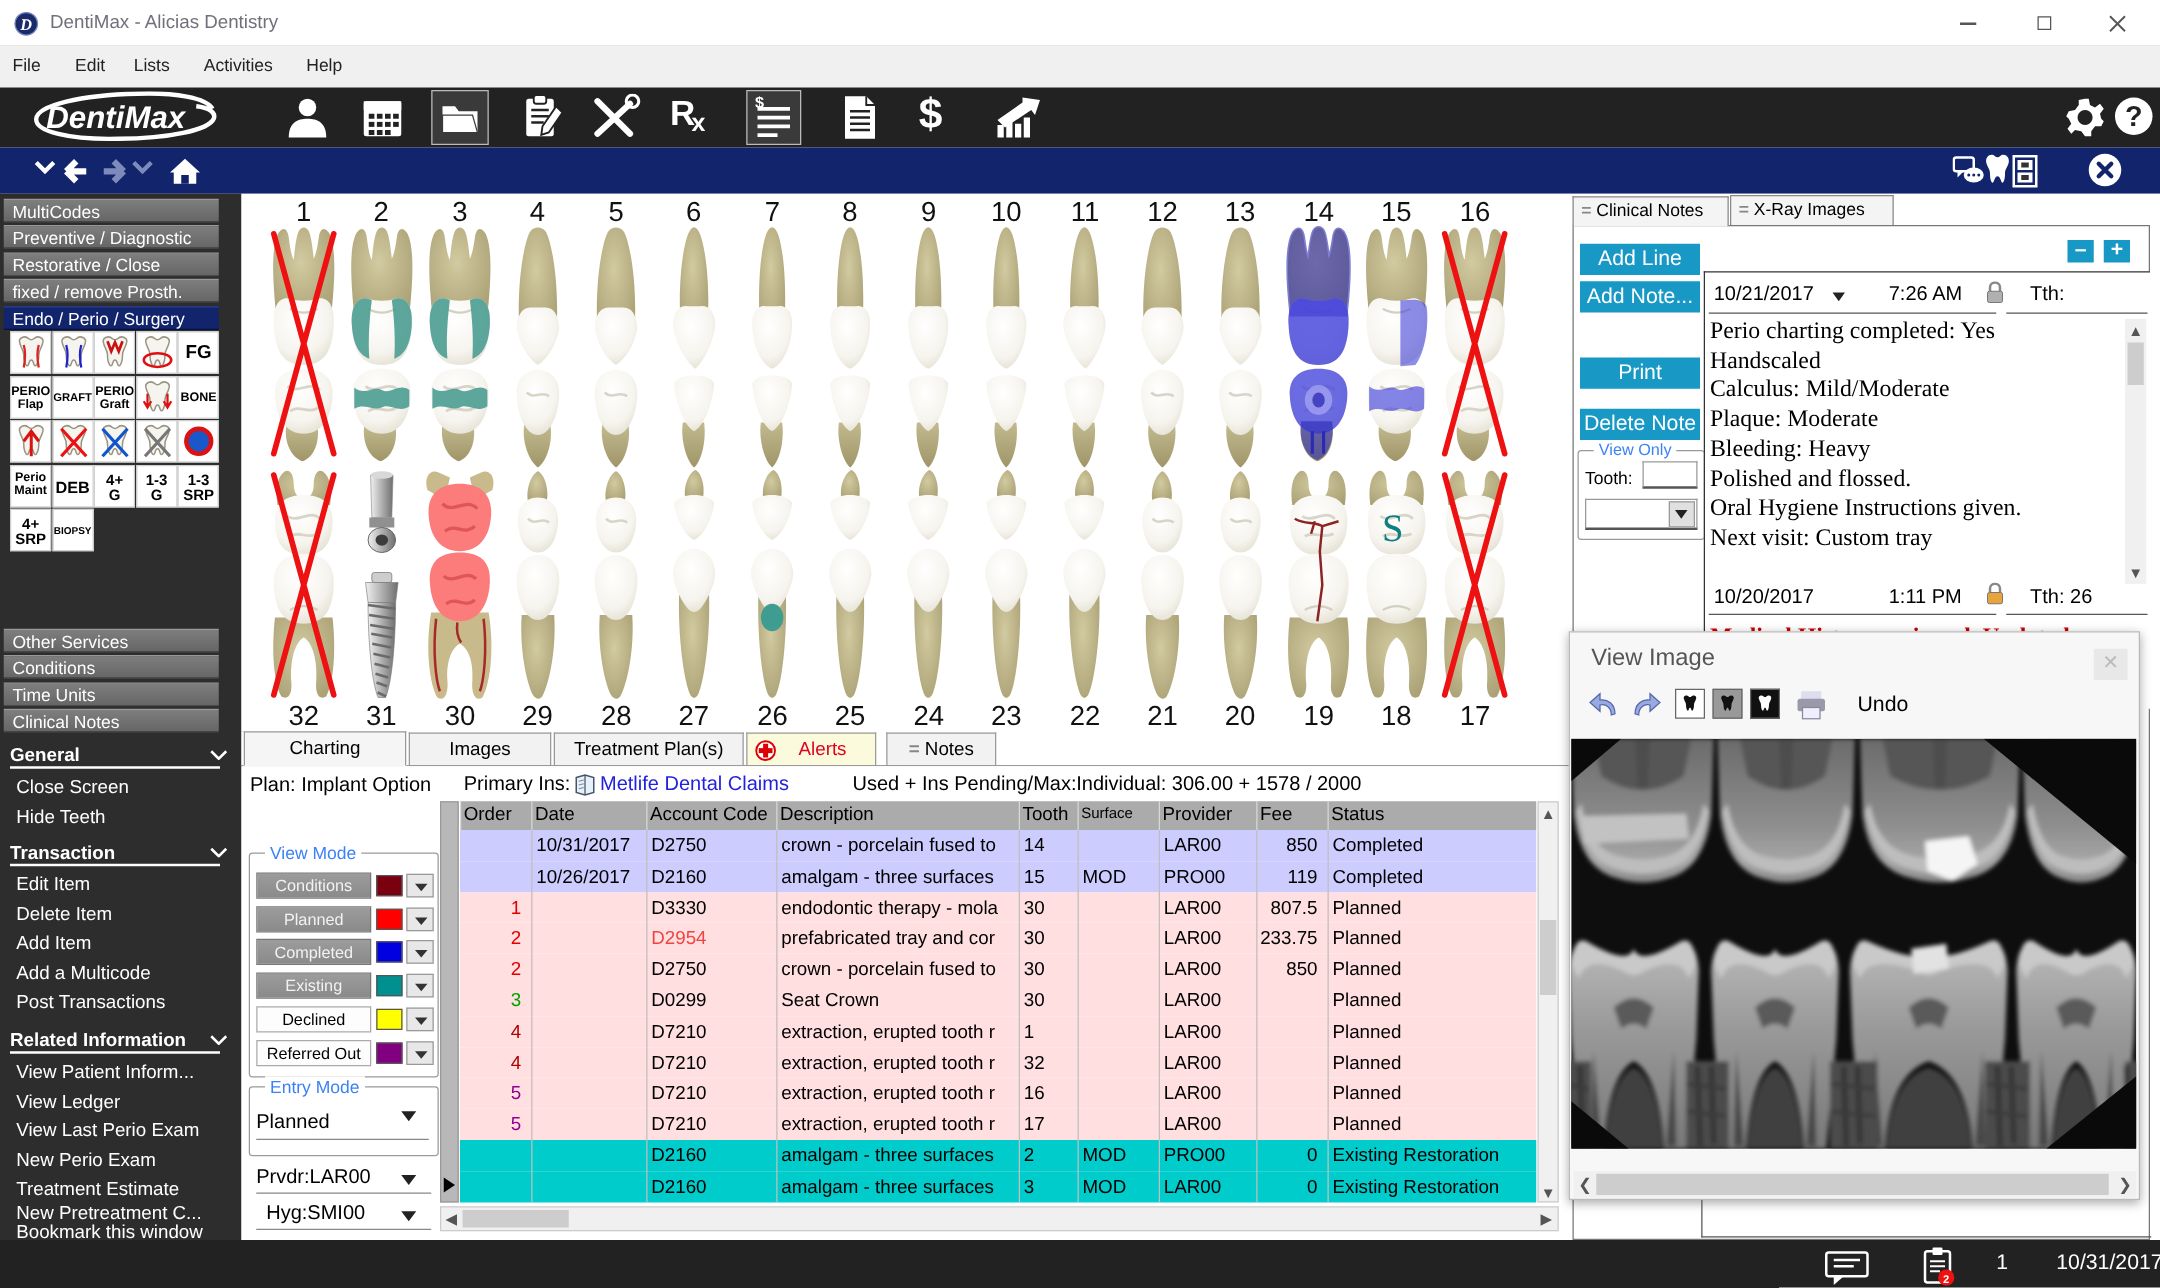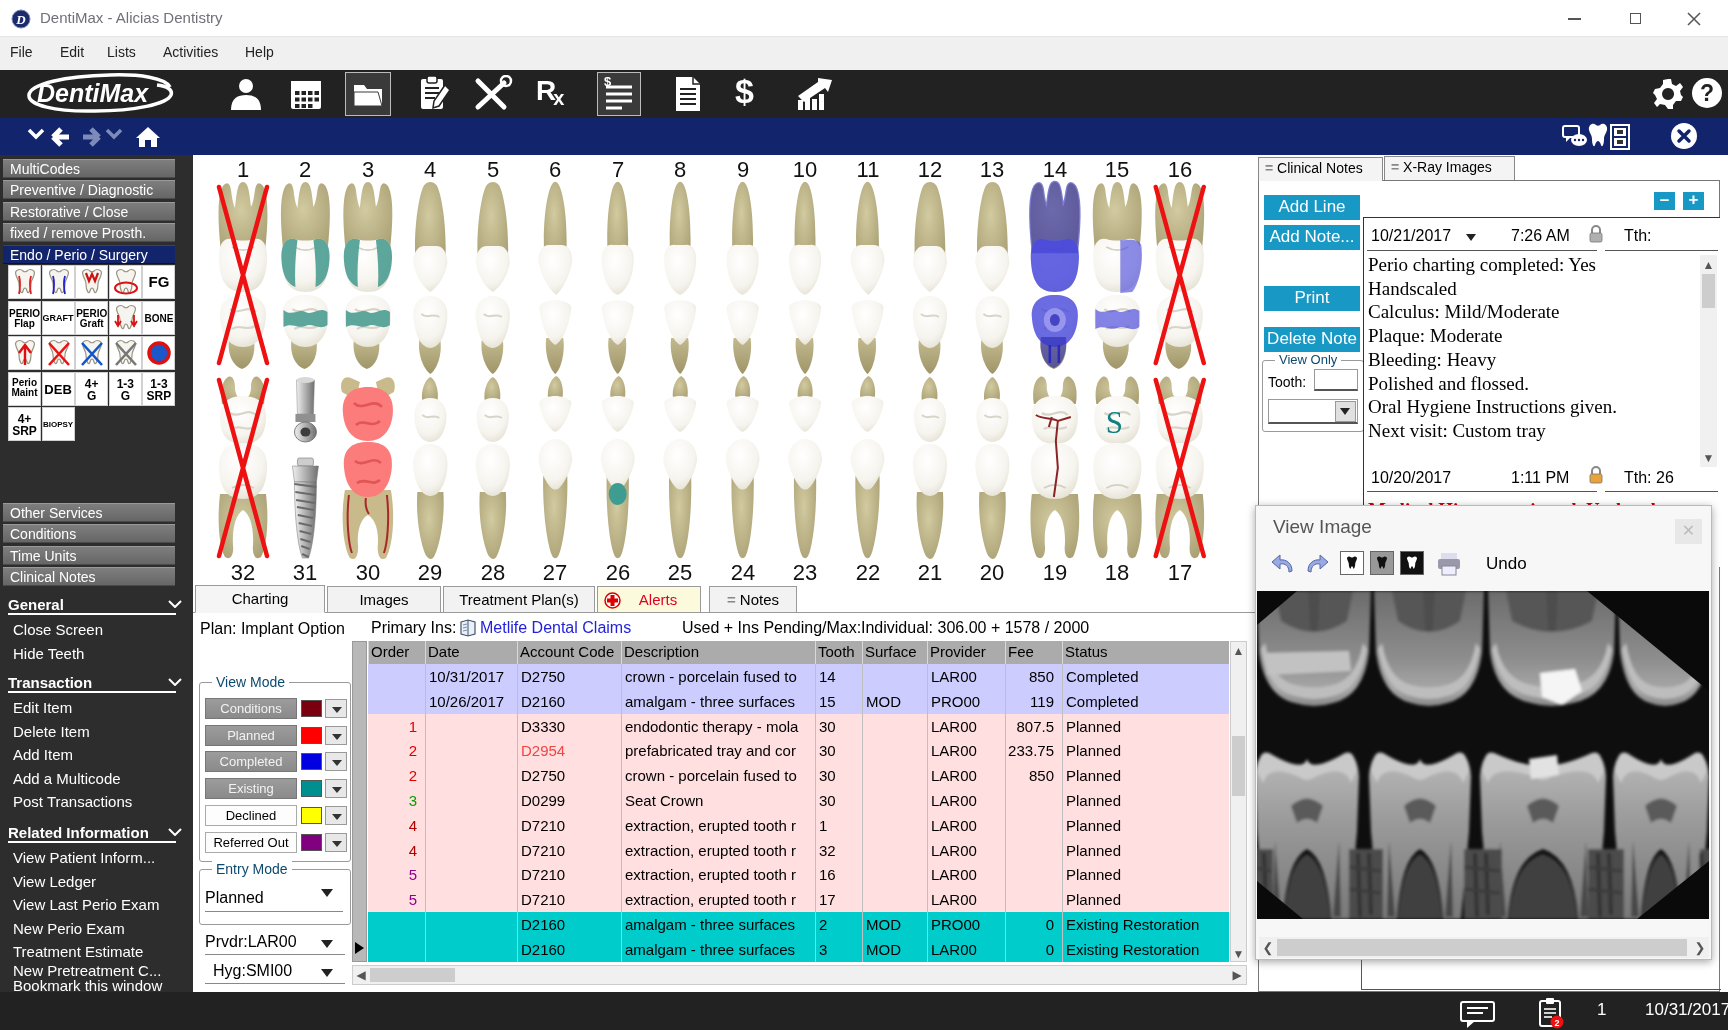--- a/index.html
+++ b/index.html
@@ -23,21 +23,21 @@
 .chev{position:absolute;width:14px;height:8px;}
 
 #chart{position:absolute;left:193px;top:155px;width:1065px;height:430px;background:#fff;}
 
 #tabsrow{position:absolute;left:193px;top:585px;width:1065px;height:28px;background:#fff;}
 .tab{position:absolute;top:1px;height:26px;background:#f2f2f2;border:1px solid #9a9a9a;border-bottom:none;font-size:15px;text-align:center;line-height:25px;color:#000;}
 #tabsrow .line{position:absolute;left:0;top:27px;width:1065px;height:1px;background:#9a9a9a;}
 
 #txn{position:absolute;left:193px;top:613px;width:1065px;height:379px;background:#fff;}
 .grp{position:absolute;border:1px solid #9a9a9a;border-radius:3px;}
-.grplabel{position:absolute;top:-9px;left:12px;background:#fff;padding:0 4px;font-size:14px;color:#0c4a6e;}
+.grplabel{position:absolute;top:-9px;left:12px;background:#fff;padding:0 4px;font-size:14px;color:#3b82f6;}
 .vmbtn{position:absolute;left:12px;width:92px;height:21px;font-size:13px;text-align:center;line-height:20px;}
 .vmbtn.g{background:linear-gradient(#9c9c9c,#8a8a8a);color:#f2f2f2;border:1px solid #777;}
 .vmbtn.w{background:#fdfdfd;color:#000;border:1px solid #aaa;}
 .swatch{position:absolute;left:108px;width:21px;height:17px;border:1px solid #555;}
 .swdrop{position:absolute;left:132px;width:22px;height:19px;background:#e8e8e8;border:1px solid #999;}
 .swdrop:after{content:"";position:absolute;left:6px;top:7px;border:5px solid transparent;border-top:6px solid #333;}
 
 #rpanel{position:absolute;left:1258px;top:155px;width:470px;height:837px;background:#fff;}
 .cybtn{position:absolute;background:#1898c5;color:#fff;font-size:17px;text-align:center;}
 .rtab{position:absolute;background:#f0f0f0;border:1px solid #888;border-bottom:none;font-size:14px;color:#000;}
@@ -627,21 +627,21 @@
       <div class="abs" style="left:19px;top:2px;font-size:15px;color:#000;font-weight:normal">Order</div>
       <div class="abs" style="left:16px;top:0;width:1px;height:23px;background:#d8d8d8"></div>
       <div class="abs" style="left:76px;top:2px;font-size:15px;color:#000;font-weight:normal">Date</div>
       <div class="abs" style="left:73px;top:0;width:1px;height:23px;background:#d8d8d8"></div>
       <div class="abs" style="left:168px;top:2px;font-size:15px;color:#000;font-weight:normal">Account Code</div>
       <div class="abs" style="left:165px;top:0;width:1px;height:23px;background:#d8d8d8"></div>
       <div class="abs" style="left:272px;top:2px;font-size:15px;color:#000;font-weight:normal">Description</div>
       <div class="abs" style="left:269px;top:0;width:1px;height:23px;background:#d8d8d8"></div>
       <div class="abs" style="left:466px;top:2px;font-size:15px;color:#000;font-weight:normal">Tooth</div>
       <div class="abs" style="left:463px;top:0;width:1px;height:23px;background:#d8d8d8"></div>
-      <div class="abs" style="left:513px;top:2px;font-size:15px;color:#000;font-weight:normal">Surface</div>
+      <div class="abs" style="left:513px;top:2px;font-size:12px;color:#000;font-weight:normal">Surface</div>
       <div class="abs" style="left:510px;top:0;width:1px;height:23px;background:#d8d8d8"></div>
       <div class="abs" style="left:578px;top:2px;font-size:15px;color:#000;font-weight:normal">Provider</div>
       <div class="abs" style="left:575px;top:0;width:1px;height:23px;background:#d8d8d8"></div>
       <div class="abs" style="left:656px;top:2px;font-size:15px;color:#000;font-weight:normal">Fee</div>
       <div class="abs" style="left:653px;top:0;width:1px;height:23px;background:#d8d8d8"></div>
       <div class="abs" style="left:713px;top:2px;font-size:15px;color:#000;font-weight:normal">Status</div>
       <div class="abs" style="left:710px;top:0;width:1px;height:23px;background:#d8d8d8"></div>
       <div class="abs" style="left:16px;top:23px;width:861px;height:24.8px;background:#ccccff"></div>
       <div class="abs" style="left:77px;top:27px;font-size:15px;color:#000;white-space:nowrap;overflow:hidden;width:86px">10/31/2017</div>
       <div class="abs" style="left:169px;top:27px;font-size:15px;color:#000;white-space:nowrap;overflow:hidden;width:98px">D2750</div>

